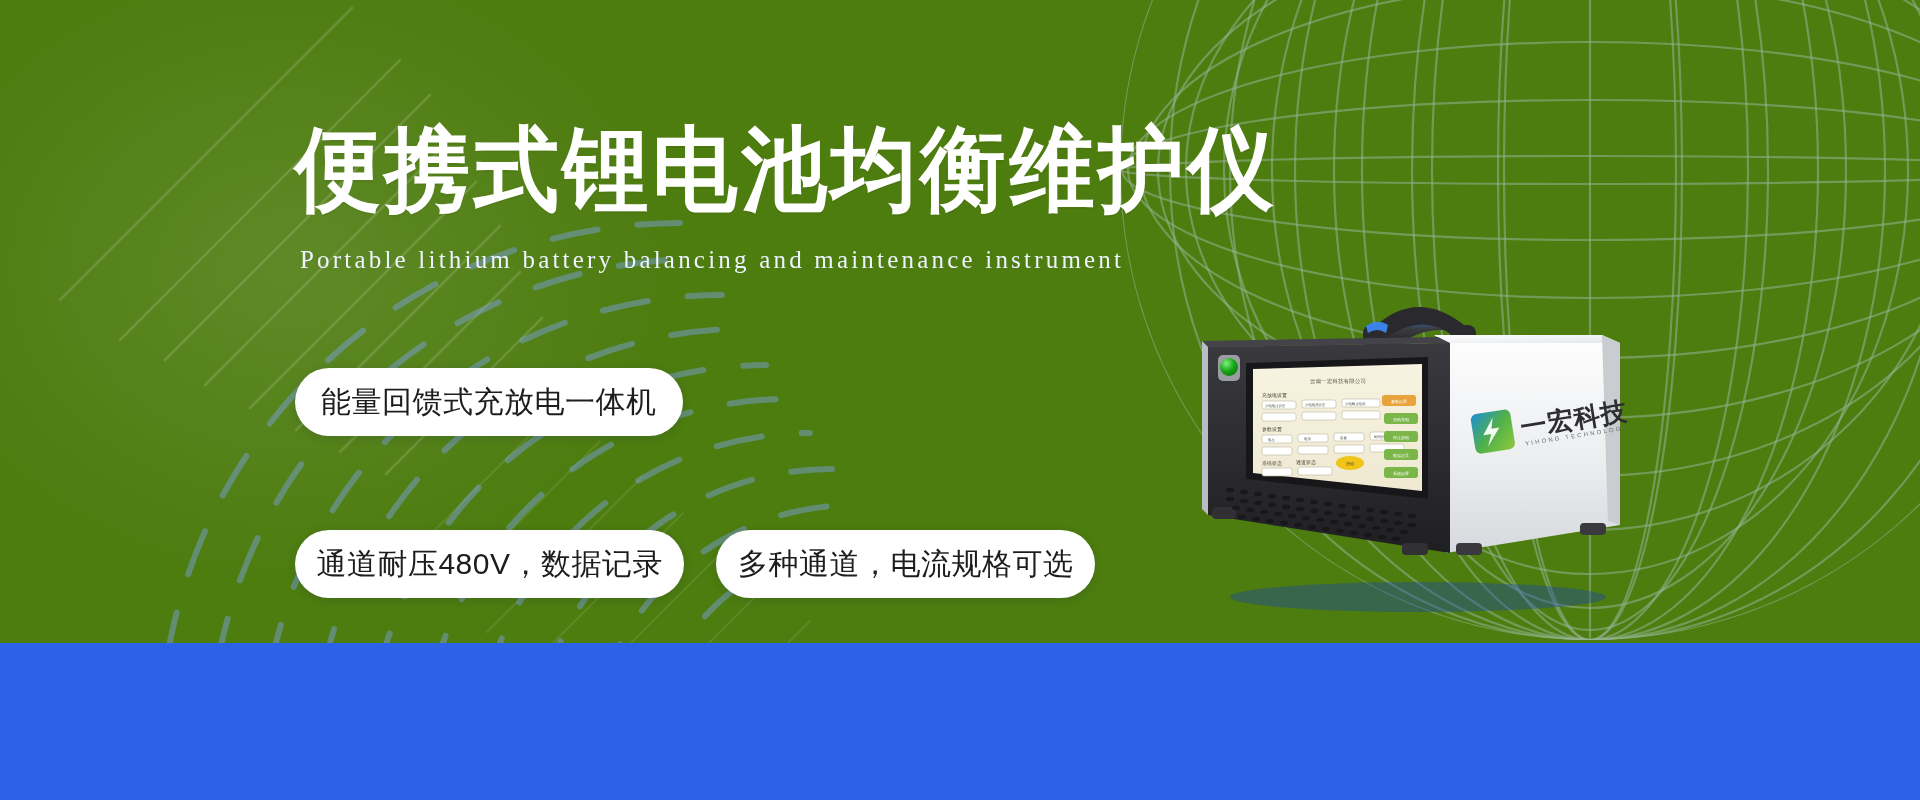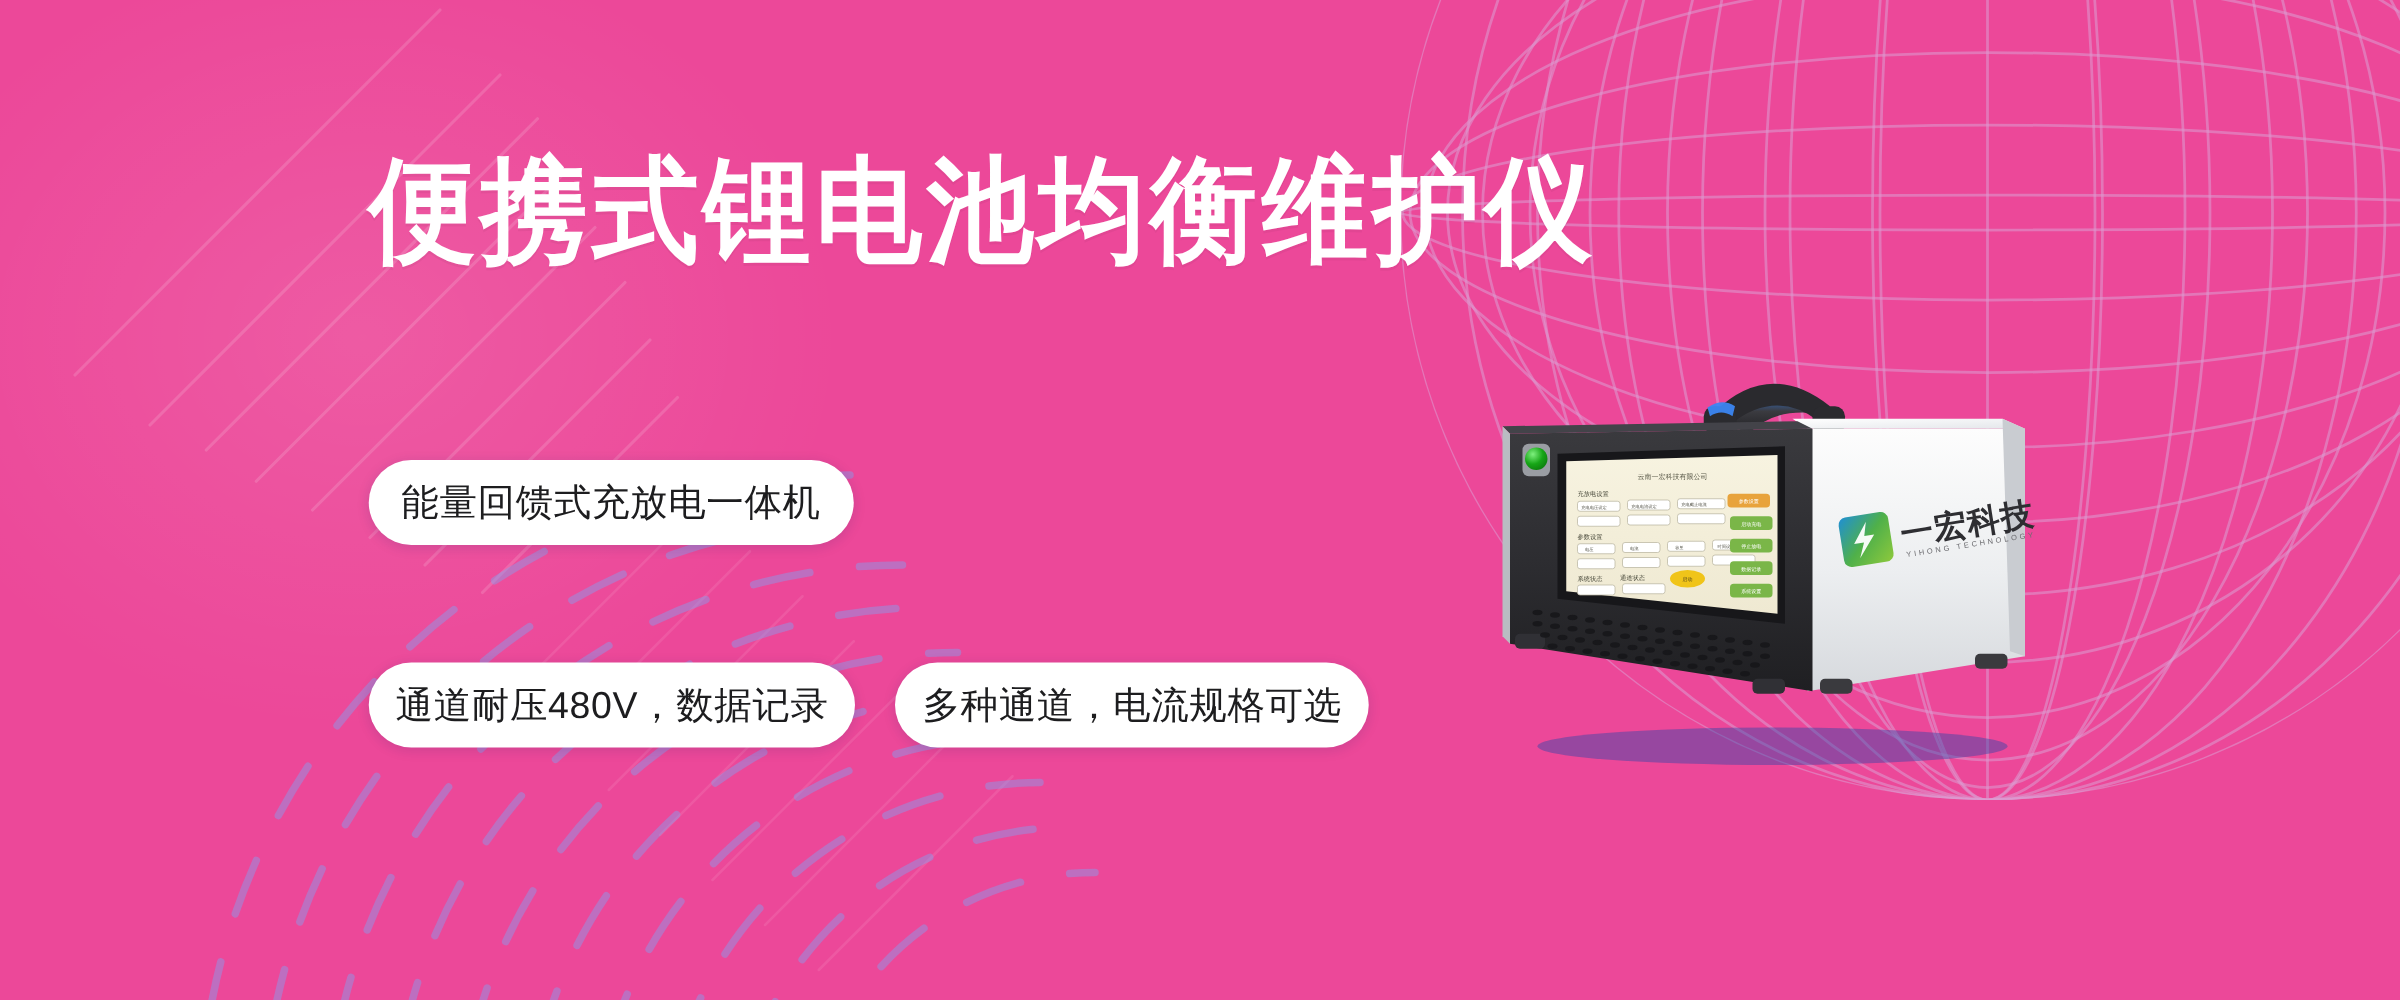--- a/index.html
+++ b/index.html
@@ -2,22 +2,22 @@
 <html><head>
 <meta charset="utf-8">
 <style>
   html,body{margin:0;padding:0;}
   body{
     width:1920px;height:800px;overflow:hidden;
     font-family:"Liberation Sans","DejaVu Sans",sans-serif;
     background:#2b62e8;
   }
   #banner{
-    position:relative;width:1920px;height:800px;overflow:hidden;
-    background:#ec4899;
+    position:relative;width:1920px;height:643px;overflow:hidden;
+    background:#4d7c0f;
   }
   
   .bg-layer{position:absolute;inset:0;pointer-events:none;}
   .globe-grid{
     position:absolute;right:-170px;top:-330px;width:1000px;height:1000px;
     opacity:.55;
   }
   .streaks{position:absolute;left:0;top:0;width:1020px;height:800px;opacity:.9;}
   .arcs{position:absolute;left:40px;bottom:-120px;width:1150px;height:720px;opacity:.95;}
   .glow{
@@ -144,20 +144,21 @@
         <ellipse cx="500" cy="500" rx="366" ry="360"></ellipse>
         <ellipse cx="500" cy="500" rx="318" ry="404"></ellipse>
         <ellipse cx="500" cy="500" rx="256" ry="438"></ellipse>
         <ellipse cx="500" cy="500" rx="178" ry="460"></ellipse>
         <ellipse cx="500" cy="500" rx="92" ry="470"></ellipse>
       </g>
     </svg>
   </div>
 
   <div class="title">便携式锂电池均衡维护仪</div>
+  <div class="subtitle">Portable lithium battery balancing and maintenance instrument</div>
 
   <div class="pills">
     <div class="pill-row">
       <div class="pill">能量回馈式充放电一体机</div>
     </div>
     <div class="pill-row">
       <div class="pill">通道耐压480V，数据记录</div>
       <div class="pill">多种通道，电流规格可选</div>
     </div>
   </div>

